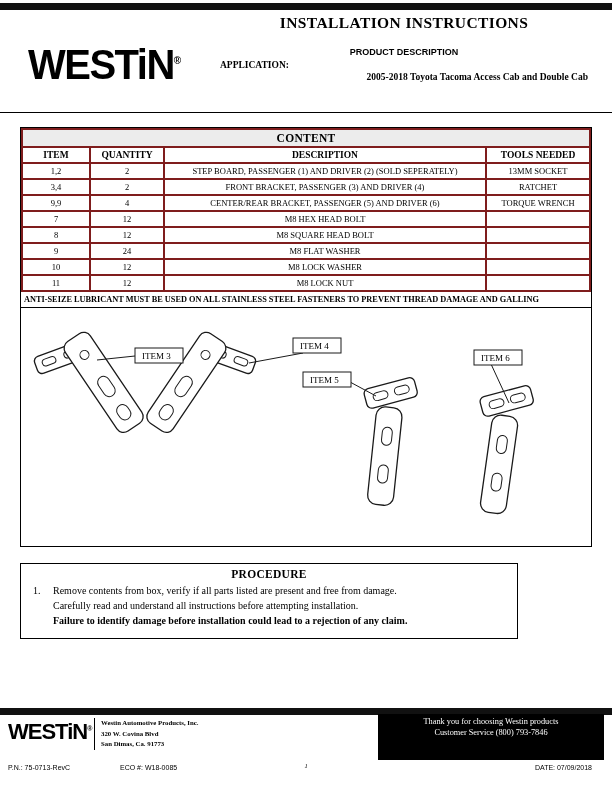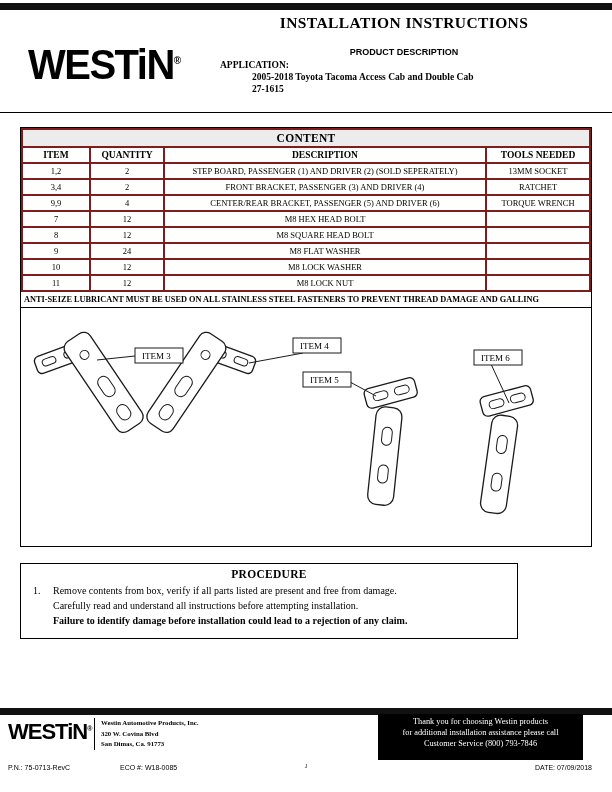--- a/index.html
+++ b/index.html
@@ -10,21 +10,21 @@
   .topbar { position:absolute; left:0; top:3px; width:612px; height:7px; background:#111; }
 
   .logo { position:absolute; left:28px; top:42px; font-family:"Liberation Sans",sans-serif;
           font-weight:bold; font-size:40px; letter-spacing:-1.5px; transform:scaleY(1.05); }
   .logo .reg { font-size:10px; vertical-align:super; letter-spacing:0; }
 
   .titleblock { position:absolute; left:220px; top:14px; width:368px; }
   .doc-title { text-align:center; font-size:15.5px; font-weight:bold; letter-spacing:.4px; }
   .doc-subtitle { text-align:center; font-family:"Liberation Sans",sans-serif; font-size:9px; font-weight:bold; margin-top:15px; }
   .app-label { font-size:9.5px; font-weight:bold; margin-top:3px; }
-  .app-value { font-size:9.5px; font-weight:bold; margin-left:32px; margin-top:2px; }
+  .app-value { font-size:9.5px; font-weight:bold; margin-left:32px; margin-top:2px;text-align:right; }
 
   .header-rule { position:absolute; left:0; top:112px; width:612px; border-top:1.5px solid #000; }
 
   .content-box { position:absolute; left:20px; top:127px; width:572px; border:1.5px solid #000; background:#fff; }
   .content-table { width:100%; border-collapse:collapse; table-layout:fixed; }
   .content-table td, .content-table th { border:2px solid #7f1d1d; font-size:8.5px; text-align:center;
        height:16px; padding:1px 2px; overflow:hidden; white-space:nowrap; }
   .content-table .t-title { font-size:11.5px; font-weight:bold; height:18px; background:#ececec; letter-spacing:.3px; }
   .content-table th { font-size:9.5px; font-weight:bold; }
   .note { border-bottom:1px solid #000; font-weight:bold; font-size:8.3px; padding:3px 3px; white-space:nowrap; overflow:hidden; }
@@ -41,21 +41,21 @@
   .proc-step { display:flex; margin-top:5px; font-size:10px; }
   .stepnum { width:24px; padding-left:4px; flex:none; }
   .steplines > div { margin-bottom:4px; }
   .steplines .bold { font-weight:bold; }
 
   .footbar { position:absolute; left:0; top:708px; width:612px; height:7px; background:#111; }
   .foot-logo { position:absolute; left:8px; top:719px; font-family:"Liberation Sans",sans-serif;
        font-weight:bold; font-size:22px; letter-spacing:-1px; }
   .foot-vline { position:absolute; left:94px; top:718px; width:1px; height:32px; background:#000; }
   .foot-address { position:absolute; left:101px; top:718px; font-size:6.8px; font-weight:bold; line-height:1.55; }
-  .foot-box { position:absolute; left:378px; top:714px; width:205px; height:46px; background:#000; color:#fff;
+  .foot-box { position:absolute; left:378px; top:714px; width:226px; height:46px; background:#000; color:#fff;
        text-align:center; font-size:8.3px; line-height:1.33; padding-top:2px; }
   .foot-box .b { font-weight:normal; }
   .foot-bottom { position:absolute; left:0; top:762px; width:612px; height:14px;
        font-family:"Liberation Sans",sans-serif; font-size:7px; }
   .fb-pn   { position:absolute; left:8px;   top:2px; }
   .fb-eco  { position:absolute; left:120px; top:2px; }
   .fb-page { position:absolute; left:0; top:0; width:612px; text-align:center; font-family:"Liberation Serif",serif; font-style:italic; font-size:6.5px; }
   .fb-date { position:absolute; right:20px; top:2px; }
 </style>
 </head>
@@ -67,21 +67,20 @@
 
   <div class="logo">
     <span>WESTiN</span><span class="reg">®</span>
   </div>
 
   <div class="titleblock">
     <div class="doc-title">INSTALLATION INSTRUCTIONS</div>
     <div class="doc-subtitle">PRODUCT DESCRIPTION</div>
     <div class="app-label">APPLICATION:</div>
     <div class="app-value">2005-2018 Toyota Tacoma Access Cab and Double Cab</div>
-    <div class="app-value">27-1615</div>
   </div>
 
   <div class="header-rule"></div>
 
   <div class="content-box">
     <table class="content-table">
       <colgroup>
           <col style="width:68px">
           <col style="width:74px">
           <col style="width:322px">
@@ -251,21 +250,20 @@
   </div>
   <div class="foot-vline"></div>
   <div class="foot-address">
     <div>Westin Automotive Products, Inc.</div>
     <div>320 W. Covina Blvd</div>
     <div>San Dimas, Ca. 91773</div>
   </div>
 
   <div class="foot-box">
     <div>Thank you for choosing Westin products</div>
-    <div>for additional installation assistance please call</div>
     <div class="b">Customer Service (800) 793-7846</div>
   </div>
 
   <div class="foot-bottom">
     <span class="fb-page">1</span>
     <span class="fb-pn">P.N.: 75-0713-RevC</span>
     <span class="fb-eco">ECO #: W18-0085</span>
     <span class="fb-date">DATE: 07/09/2018</span>
   </div>
 

